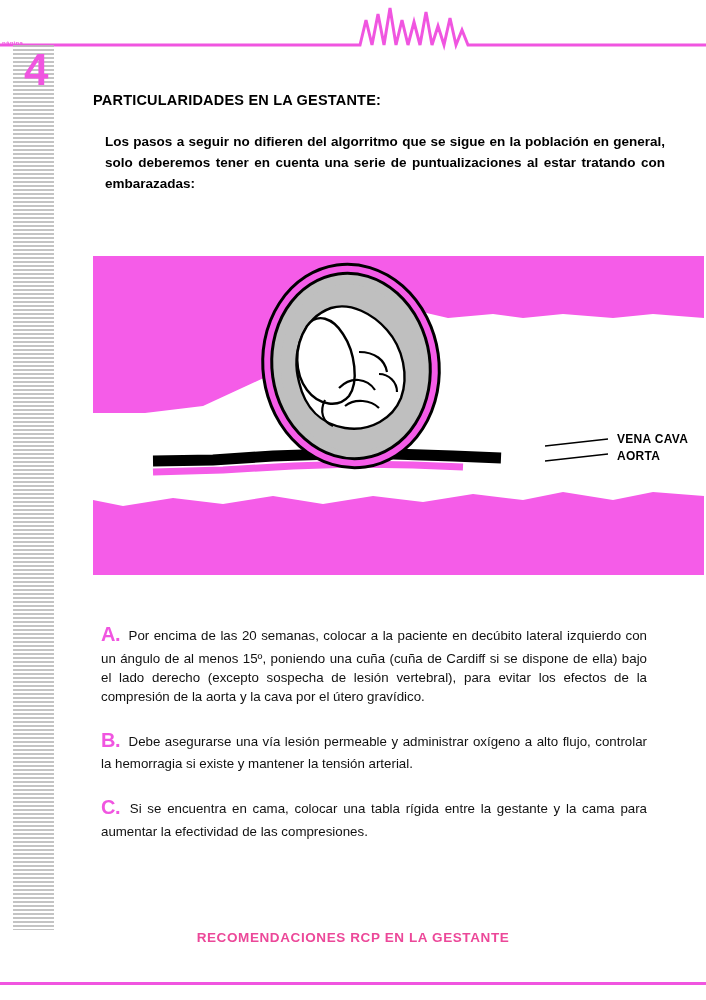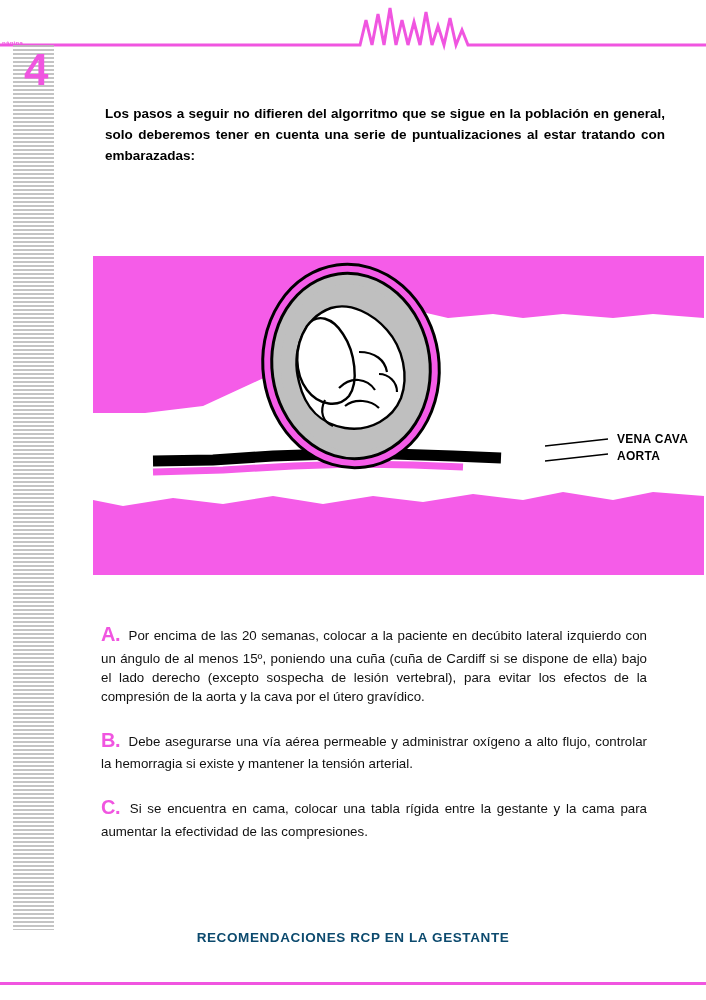--- a/index.html
+++ b/index.html
@@ -126,21 +126,21 @@
   
   .footer-text {
     position: absolute;
     left: 0;
     top: 930px;
     width: 706px;
     text-align: center;
     font-size: 13.5px;
     font-weight: bold;
     letter-spacing: .6px;
-    color: #0c4a6e;
+    color: #ec4899;
   }
   .footer-rule {
     position: absolute;
     left: 0;
     top: 982px;
     width: 706px;
     height: 3px;
     background: #f055e0;
   }
 
@@ -161,20 +161,21 @@
              L402 20 L408 45 L414 22 L420 45 L426 12 L432 45 L438 26 L444 45
              L450 18 L456 45 L462 30 L468 45 H706" fill="none" stroke="#f055e0" stroke-width="3" stroke-linejoin="miter"></path>
   </svg>
 </div>
 
 <div class="side-strip"></div>
 <div class="page-word">página</div>
 <div class="page-num">4</div>
 
 <div class="content">
+  <h1 class="title">PARTICULARIDADES EN LA GESTANTE:</h1>
   <p class="intro">Los pasos a seguir no difieren del algorritmo que se sigue en la población en general, solo deberemos tener en cuenta una serie de puntualizaciones al estar tratando con embarazadas:</p>
 </div>
 
 <div class="figure">
   <svg width="611" height="319" viewBox="0 0 611 319" xmlns="http://www.w3.org/2000/svg">
 
     <rect x="0" y="0" width="611" height="319" fill="#f55ce8"></rect>
 
     <path d="M0 157 L52 157 L110 150 L175 120 L230 72 L268 55 L312 52 L355 62
              L400 58 L430 62 L470 58 L520 62 L560 58 L611 62 L611 240
@@ -217,21 +218,21 @@
   <div class="item">
     <p>
       <span class="marker">A.</span>
       <span>Por encima de las 20 semanas, colocar a la paciente en decúbito lateral izquierdo con un ángulo de al menos 15º, poniendo una cuña (cuña de Cardiff si se dispone de ella) bajo el lado derecho (excepto sospecha de lesión vertebral), para evitar los efectos de la compresión de la aorta y la cava por el útero gravídico.</span>
     </p>
   </div>
 
   <div class="item">
     <p>
       <span class="marker">B.</span>
-      <span>Debe asegurarse una vía aérea permeable y administrar oxígeno a alto flujo, controlar la hemorragia si existe y mantener la tensión arterial.</span>
+      <span>Debe asegurarse una vía lesión permeable y administrar oxígeno a alto flujo, controlar la hemorragia si existe y mantener la tensión arterial.</span>
     </p>
   </div>
 
   <div class="item">
     <p>
       <span class="marker">C.</span>
       <span>Si se encuentra en cama, colocar una tabla rígida entre la gestante y la cama para aumentar la efectividad de las compresiones.</span>
     </p>
   </div>
 

